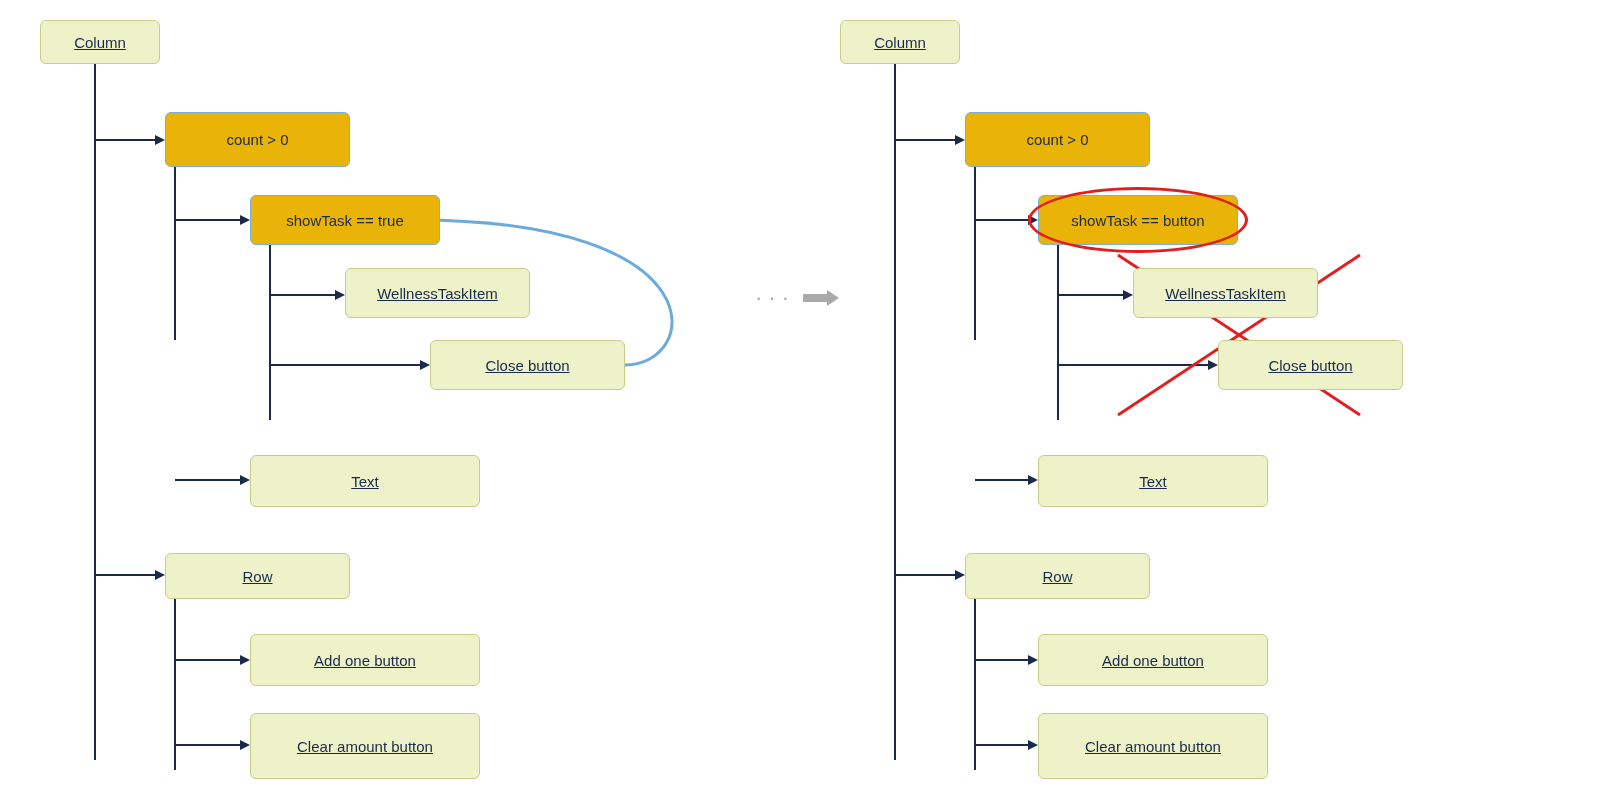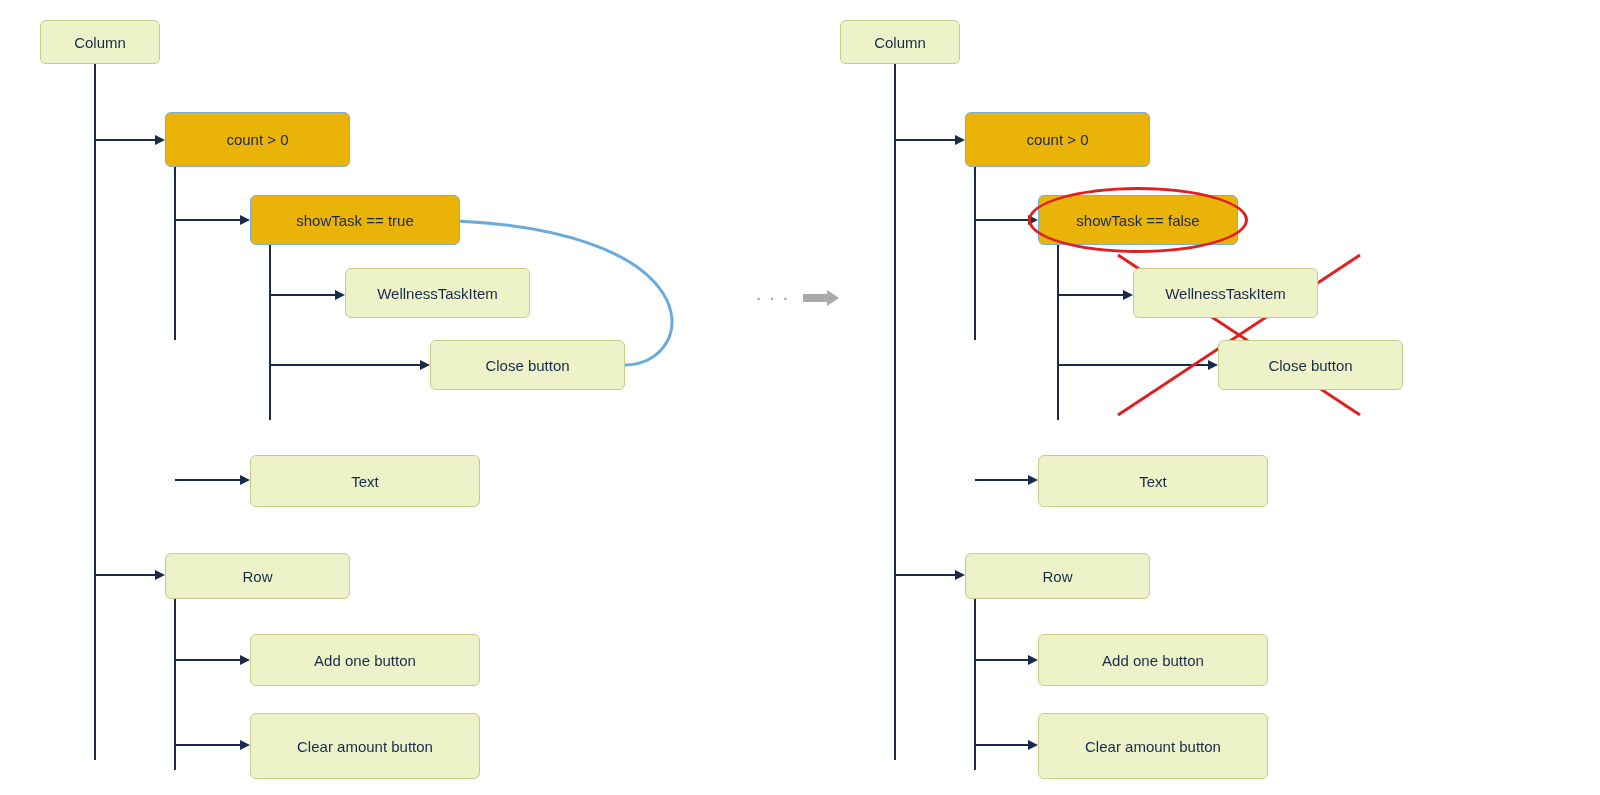--- a/index.html
+++ b/index.html
@@ -34,20 +34,21 @@
       align-items: center;
       justify-content: center;
       text-align: center;
       font-weight: 500;
       color: #1a2a4a;
     }
 
     .node-yellow {
       background: #eef2c8;
       border: 1.5px solid #c8cc88;
+      text-decoration: underline;
     }
 
     .node-blue {
       background: #eab308;
       border: 1.5px solid #7ab0d8;
     }
 
     
     .arrows-svg {
       position: absolute;
@@ -100,21 +101,21 @@
       <polygon points="240,740 250,745 240,750" fill="#1a2a4a"></polygon>
 
       <path d="M 625 365 C 700 365 720 220 415 220" stroke="#6aabdc" stroke-width="3" fill="none" stroke-linecap="round"></path>
       <polygon points="415,215 405,220 415,225" fill="#6aabdc"></polygon>
     </svg>
 
     <div class="node node-yellow" style="left:40px; top:20px; width:120px; height:44px;">Column</div>
 
     <div class="node node-blue" style="left:165px; top:112px; width:185px; height:55px;">count &gt; 0</div>
 
-    <div class="node node-blue" style="left:250px; top:195px; width:210px; height:50px;">showTask == true</div>
+    <div class="node node-blue" style="left:250px; top:195px; width:190px; height:50px;">showTask == true</div>
 
     <div class="node node-yellow" style="left:345px; top:268px; width:185px; height:50px;">WellnessTaskItem</div>
 
     <div class="node node-yellow" style="left:430px; top:340px; width:195px; height:50px;">Close button</div>
 
     <div class="node node-yellow" style="left:250px; top:455px; width:230px; height:52px;">Text</div>
 
     <div class="node node-yellow" style="left:165px; top:553px; width:185px; height:46px;">Row</div>
 
     <div class="node node-yellow" style="left:250px; top:634px; width:230px; height:52px;">Add one button</div>
@@ -167,21 +168,21 @@
 
       <line x1="318" y1="255" x2="560" y2="415" stroke="#e02020" stroke-width="3"></line>
       <line x1="560" y1="255" x2="318" y2="415" stroke="#e02020" stroke-width="3"></line>
     </svg>
 
     <div class="node node-yellow" style="left:40px; top:20px; width:120px; height:44px;">Column</div>
 
     <div class="node node-blue" style="left:165px; top:112px; width:185px; height:55px;">count &gt; 0</div>
 
     <div style="position:absolute; left:238px; top:195px; width:200px; height:50px;">
-      <div class="node node-blue" style="width:100%; height:100%;">showTask == false</div>
+      <div class="node node-blue" style="width:100%; height:100%;">showTask == button</div>
 
       <div style="position:absolute; top:-8px; left:-10px; width:220px; height:66px;
                   border: 3px solid #e02020; border-radius: 50%; pointer-events:none;"></div>
     </div>
 
     <div class="node node-yellow" style="left:333px; top:268px; width:185px; height:50px;">WellnessTaskItem</div>
 
     <div class="node node-yellow" style="left:418px; top:340px; width:185px; height:50px;">Close button</div>
 
     <div class="node node-yellow" style="left:238px; top:455px; width:230px; height:52px;">Text</div>

